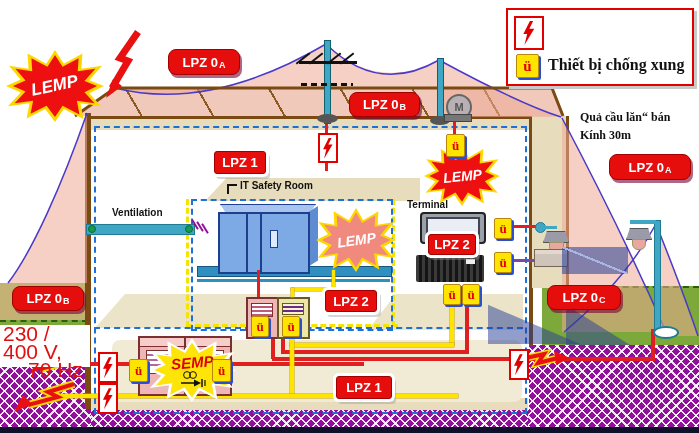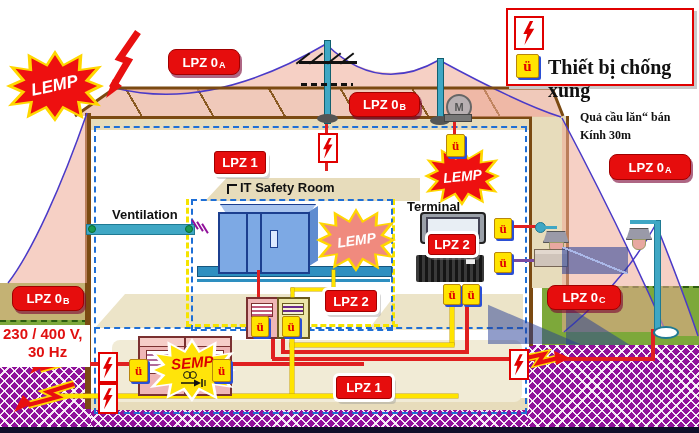--- a/index.html
+++ b/index.html
@@ -44,24 +44,24 @@
   .lpz sub{font-size:9px;margin-top:6px;margin-left:1px;}
   .lpz.sq{border-radius:3px;box-shadow:0 0 0 3px #fff,3px 4px 0 1px rgba(150,150,150,.4);}
   
   .star{clip-path:polygon(50% 0,59% 19%,78% 5%,77% 26%,98% 22%,85% 42%,100% 50%,85% 60%,
         97% 78%,76% 74%,79% 96%,59% 82%,50% 100%,40% 82%,21% 95%,24% 74%,2% 78%,15% 59%,
         0 50%,15% 41%,3% 22%,23% 26%,22% 5%,41% 19%);
         display:flex;align-items:center;justify-content:center;flex-direction:column;}
   .star .inner{position:absolute;inset:7%;clip-path:inherit;}
   .star span{position:relative;z-index:2;font-style:italic;font-weight:bold;}
   
-  .blacklbl{color:#111;font-weight:bold;font-size:13px;}
+  .blacklbl{color:#111;font-weight:bold;font-size:10px;}
   .seriftxt{font-family:"Liberation Serif",serif;font-weight:bold;color:#111;}
   .legendbox{background:#fff;border:2px solid #e00000;box-shadow:3px 3px 0 #c9c9c9;}
-  .voltt{color:#e01010;font-weight:bold;font-size:15px;line-height:18px;}
+  .voltt{color:#e01010;font-weight:normal;font-size:21px;line-height:18px;}
 </style>
 </head>
 <body>
 
 <div id="stage">
 
   <div class="abs khaki" style="left:0;top:283px;width:88px;height:40px;"></div>
   <div class="abs grass" style="left:0;top:320px;width:88px;height:12px;"></div>
   <div class="abs grass" style="left:542px;top:286px;width:157px;height:62px;"></div>
   <div class="abs ground" style="left:0;top:365px;width:93px;height:62px;"></div>
@@ -339,28 +339,28 @@
     <span>LPZ 2</span>
     </div>
 
   <div class="abs seriftxt" style="left:580px;top:108px;width:118px;font-size:12px;line-height:18px;">
     <div>Quả cầu lăn“ bán</div>
     <div>Kính 30m</div>
   </div>
 
   <div class="abs" style="left:0;top:325px;width:90px;height:42px;background:#fff;">
     <div class="voltt" style="padding-left:3px;">230 / 400 V,</div>
-    <div class="voltt" style="padding-left:28px;">30 Hz</div>
+    <div class="voltt" style="padding-left:28px;">70 Hz</div>
   </div>
 
   <div class="abs legendbox" style="left:506px;top:8px;width:184px;height:74px;">
     <div class="abs spd" style="left:6px;top:6px;width:26px;height:30px;">
       <svg viewBox="0 0 10 22">
           <polygon class="boltfill" points="6,0 0,12 3.5,12 1,22 10,7 5.5,7 9,0"></polygon>
         </svg>
       </div>
     <div class="abs ue" style="left:8px;top:44px;width:21px;height:22px;font-size:15px;">
         <span>ü</span>
       </div>
-    <div class="abs seriftxt" style="left:40px;top:46px;font-size:20px;">Thiết bị chống xung</div>
+    <div class="abs seriftxt" style="left:40px;top:46px;font-size:16px;">Thiết bị chống xung</div>
   </div>
 
 </div>
 
 </body></html>

